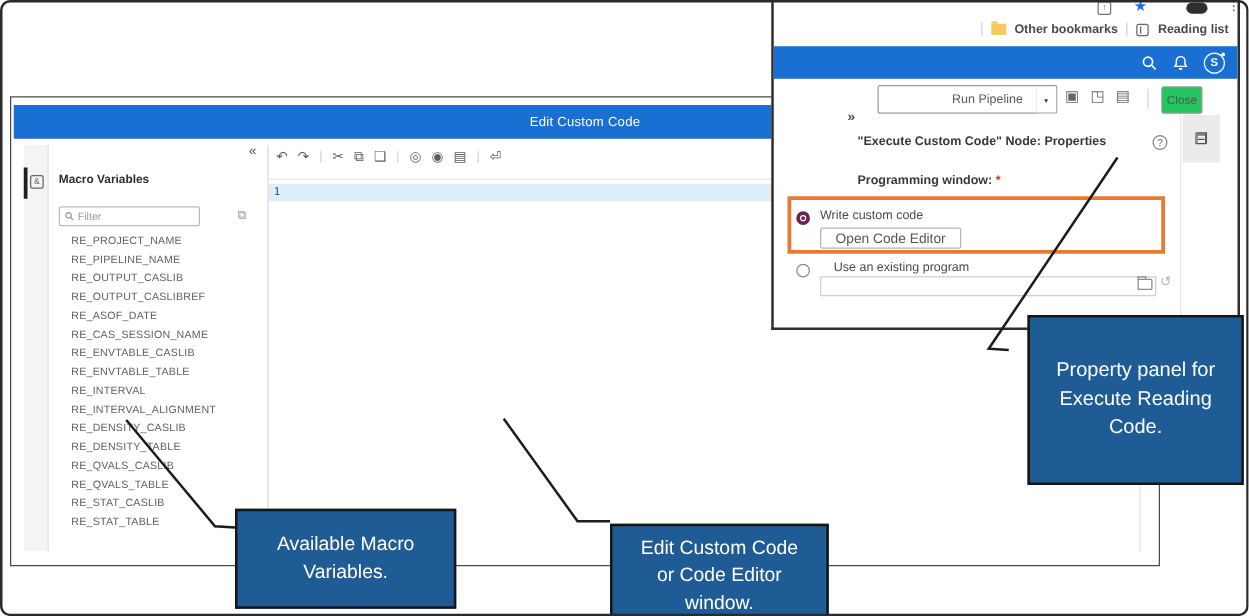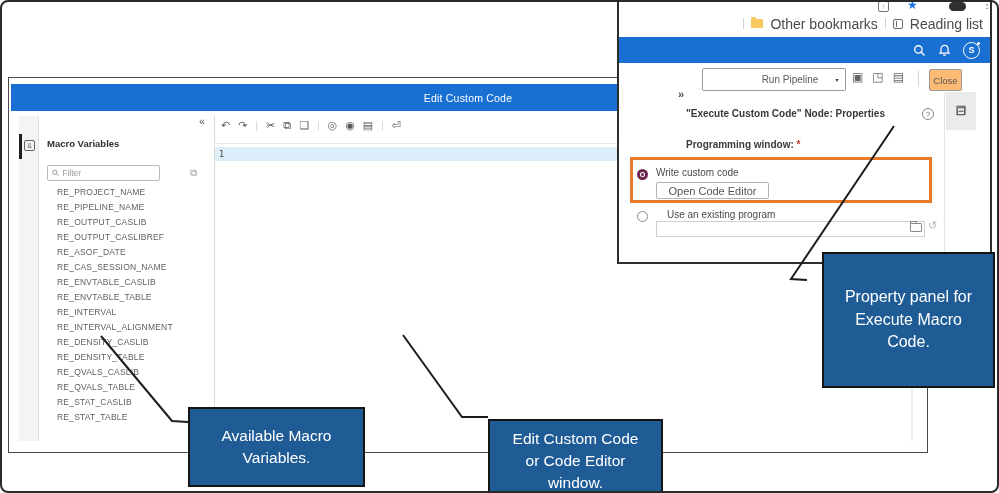--- a/index.html
+++ b/index.html
@@ -31,35 +31,35 @@
   .line-number { width:14px; font-size:8.5px; color:#444; font-family:"DejaVu Sans Mono", monospace; padding-left:4px; line-height:14px; }
   .scroll-track { position:absolute; left:902px; top:69px; width:2px; height:294px; background:#efefef; }
 
   
   .browser-window { position:absolute; left:617px; top:0; width:375px; height:264px; background:#fff; border:2px solid #2e2e2e; border-top:none; z-index:10; }
   .chrome-top { position:absolute; top:0; left:0; right:0; height:13px; }
   .share-icon { position:absolute; left:259px; top:1px; width:11px; height:11px; border:1px solid #777; border-radius:2px; color:#777; font-size:7px; display:flex; align-items:center; justify-content:center; }
   .star-icon { position:absolute; left:288px; top:-2px; color:var(--star); font-size:12px; }
   .profile-pill { position:absolute; left:330px; top:2px; width:17px; height:9px; background:#2f2f2f; border-radius:5px; }
   .menu-dots { position:absolute; left:363px; top:-1px; color:#444; font-size:10px; }
-  .bookmarks-row { position:absolute; top:14px; left:0; right:7px; height:19px; display:flex; align-items:center; justify-content:flex-end; gap:7px; font-size:14px; color:#4a4a4a; }
+  .bookmarks-row { position:absolute; top:14px; left:0; right:7px; height:19px; display:flex; align-items:center; justify-content:flex-end; gap:7px; font-size:10px; color:#4a4a4a;font-weight:bold; }
   .bm-sep { width:1px; height:11px; background:#d0d0d0; }
   .folder-icon { width:12px; height:9px; background:var(--folder); border-radius:1px; position:relative; }
   .folder-icon::before { content:""; position:absolute; top:-2px; left:0; width:5px; height:2px; background:var(--folder); border-radius:1px 1px 0 0; }
   .readlist-icon { width:10px; height:10px; border:1px solid #666; border-radius:2px; position:relative; }
   .readlist-icon::before { content:""; position:absolute; left:2px; top:1px; bottom:1px; width:1px; background:#666; }
   .app-bar { position:absolute; top:37px; left:0; right:0; height:26px; background:var(--blue); display:flex; align-items:center; justify-content:flex-end; gap:12px; padding-right:10px; }
   .avatar { width:17px; height:17px; border:1.5px solid #fff; border-radius:50%; color:#fff; font-size:9px; font-weight:bold; display:flex; align-items:center; justify-content:center; position:relative; }
   .avatar::after { content:""; position:absolute; top:-1px; right:-1px; width:3px; height:3px; background:#fff; border-radius:50%; }
   .pipe-toolbar { position:absolute; top:62px; left:0; right:0; height:33px; display:flex; align-items:center; }
   .run-btn { position:absolute; left:83px; top:6px; width:128px; height:23px; border:1px solid #9a9a9a; border-radius:2px 0 0 2px; background:#fff; font-size:10px; color:#5a5a5a; display:flex; align-items:center; justify-content:center;padding-left:48px; }
   .run-caret { position:absolute; left:210px; top:6px; width:17px; height:23px; border:1px solid #9a9a9a; border-left:none; border-radius:0 2px 2px 0; background:#fff; font-size:6px; color:#333; display:flex; align-items:center; justify-content:center; }
   .pipe-icons { position:absolute; left:233px; top:8px; display:flex; gap:9px; font-size:12px; color:#666; }
   .pipe-sep { position:absolute; left:299px; top:9px; width:1px; height:16px; background:#d5d5d5; }
-  .close-btn { position:absolute; left:310px; top:7px; width:33px; height:22px; border:1px solid #9a9a9a; border-radius:2px; background:#fdba74; font-size:9.5px; color:#555; display:flex; align-items:center; justify-content:center; }
+  .close-btn { position:absolute; left:310px; top:7px; width:33px; height:22px; border:1px solid #9a9a9a; border-radius:2px; background:#22c55e; font-size:9.5px; color:#555; display:flex; align-items:center; justify-content:center; }
   .expand-chevron { position:absolute; left:59px; top:88px; font-size:11px; color:#4a4a4a; font-weight:bold; }
   .node-title { position:absolute; left:67px; top:108px; font-size:10px; font-weight:bold; color:#383838; }
   .help-icon { position:absolute; left:303px; top:108px; width:12px; height:12px; border:1px solid #888; border-radius:50%; font-size:8px; color:#666; display:flex; align-items:center; justify-content:center; }
   .props-strip { position:absolute; right:14px; top:92px; bottom:2px; width:32px; border-left:1px solid #e5e5e5; }
   .strip-cell { position:absolute; left:1px; width:30px; height:38px; display:flex; align-items:center; justify-content:center; font-size:12px; color:#555; }
   .strip-cell.sel { background:#ebebeb; }
   .prog-label { position:absolute; left:67px; top:139px; font-size:10px; font-weight:bold; color:#3a3a3a; }
   .req { color:#c0392b; }
   .orange-box { position:absolute; left:11px; top:157px; width:302px; height:46px; border:3px solid var(--orange); z-index:3; }
   .radio { position:absolute; width:11px; height:11px; border-radius:50%; }
@@ -260,17 +260,17 @@
     <polyline points="894,126 791,279 807,280" fill="none" stroke="#1c1c1c" stroke-width="2" data-name="callout-line-property-panel"></polyline>
   </svg>
 
   <div class="callout callout-1" data-name="callout-macro-variables">
     <span>Available Macro Variables.</span>
   </div>
   <div class="callout callout-2" data-name="callout-code-editor">
     <span>Edit Custom Code or Code Editor window.</span>
   </div>
   <div class="callout callout-3" data-name="callout-property-panel">
-    <span>Property panel for Execute Macro Code.</span>
+    <span>Property panel for Execute Reading Code.</span>
   </div>
 
   <div class="figure-border" data-name="figure-border"></div>
 </div>
 
 </body></html>

